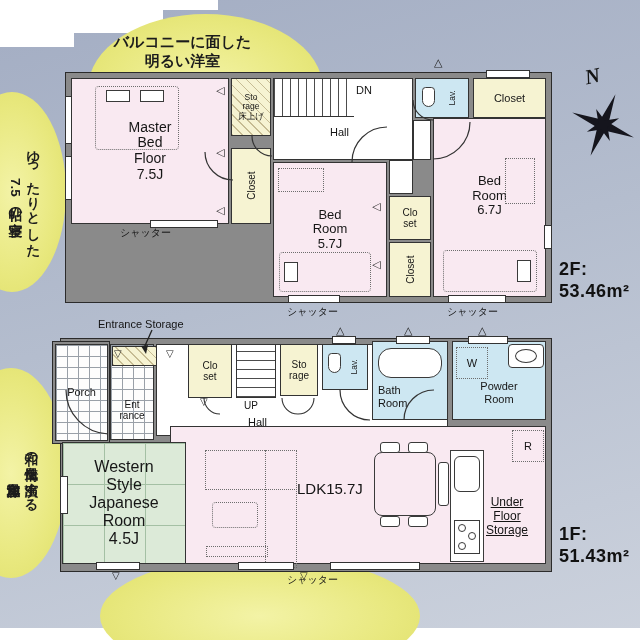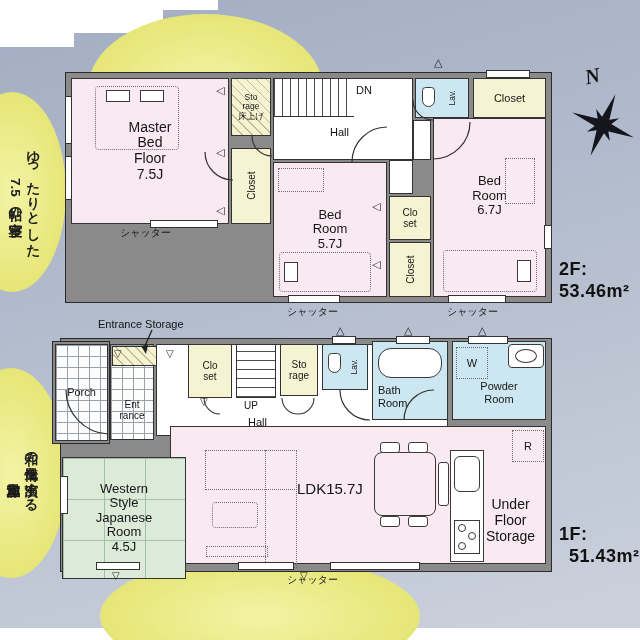--- a/index.html
+++ b/index.html
@@ -210,25 +210,25 @@
 
   <div class="solidthin" style="left:450px;top:450px;width:34px;height:112px;"></div>
   <div class="solidthin" style="left:454px;top:456px;width:26px;height:36px;border-radius:6px;"></div>
   <div class="solidthin" style="left:454px;top:520px;width:26px;height:34px;"></div>
   <div class="solidthin" style="left:458px;top:524px;width:8px;height:8px;border-radius:50%;"></div>
   <div class="solidthin" style="left:468px;top:532px;width:8px;height:8px;border-radius:50%;"></div>
   <div class="solidthin" style="left:458px;top:542px;width:8px;height:8px;border-radius:50%;"></div>
   <div class="dotted" style="left:512px;top:430px;width:32px;height:32px;display:flex;align-items:center;justify-content:center;font-size:11px;color:#161616;">
     <span>R</span>
   </div>
-  <div class="lbl" style="left:486px;top:496px;font-size:14px;text-align:center;">Under
+  <div class="lbl" style="left:486px;top:496px;font-size:12px;text-align:center;text-decoration:underline;">Under
 Floor
 Storage</div>
 
-  <div class="room tatami" style="left:62px;top:457px;width:124px;height:122px;font-size:13px;font-weight:500;">
+  <div class="room tatami" style="left:62px;top:442px;width:124px;height:122px;font-size:16px;font-weight:500;">
     <span>Western
 Style
 Japanese
 Room
 4.5J</span>
   </div>
 
   <div class="win" style="left:332px;top:336px;width:24px;height:8px;"></div>
   <div class="win" style="left:396px;top:336px;width:34px;height:8px;"></div>
   <div class="win" style="left:468px;top:336px;width:40px;height:8px;"></div>
@@ -255,20 +255,22 @@
   </svg>
 
   <div class="lbl" style="left:98px;top:318px;font-size:11px;">Entrance Storage</div>
   <svg style="left:130px;top:330px;" width="30" height="26" viewBox="0 0 30 26">
     <path d="M 22 0 L 14 18" stroke="#222" stroke-width="1.3" fill="none"></path>
     <path d="M 11 16 L 16 24 L 18 15 Z" fill="#222"></path>
   </svg>
 
   <div class="lbl" style="left:287px;top:574px;font-size:10px;">シャッター</div>
   <div class="area-label" style="left:559px;top:524px;">1F:</div>
-  <div class="area-label" style="left:559px;top:546px;margin-left:10px;">51.43m²</div>
-
+  <div class="area-label" style="left:559px;top:546px;">51.43m²</div>
+
+  <div class="ann" style="left:90px;top:33px;width:185px;font-size:15px;">バルコニーに面した
+明るい洋室</div>
   <div class="ann" style="left:6px;top:100px;height:190px;font-size:13.5px;writing-mode:vertical-rl;text-align:center;">ゆったりとした
 7.5帖の寝室</div>
   <div class="ann" style="left:4px;top:378px;height:190px;font-size:13.5px;writing-mode:vertical-rl;text-align:center;">和の風情を演出する
 洋風和室</div>
 
 </div>
 
 </body></html>

